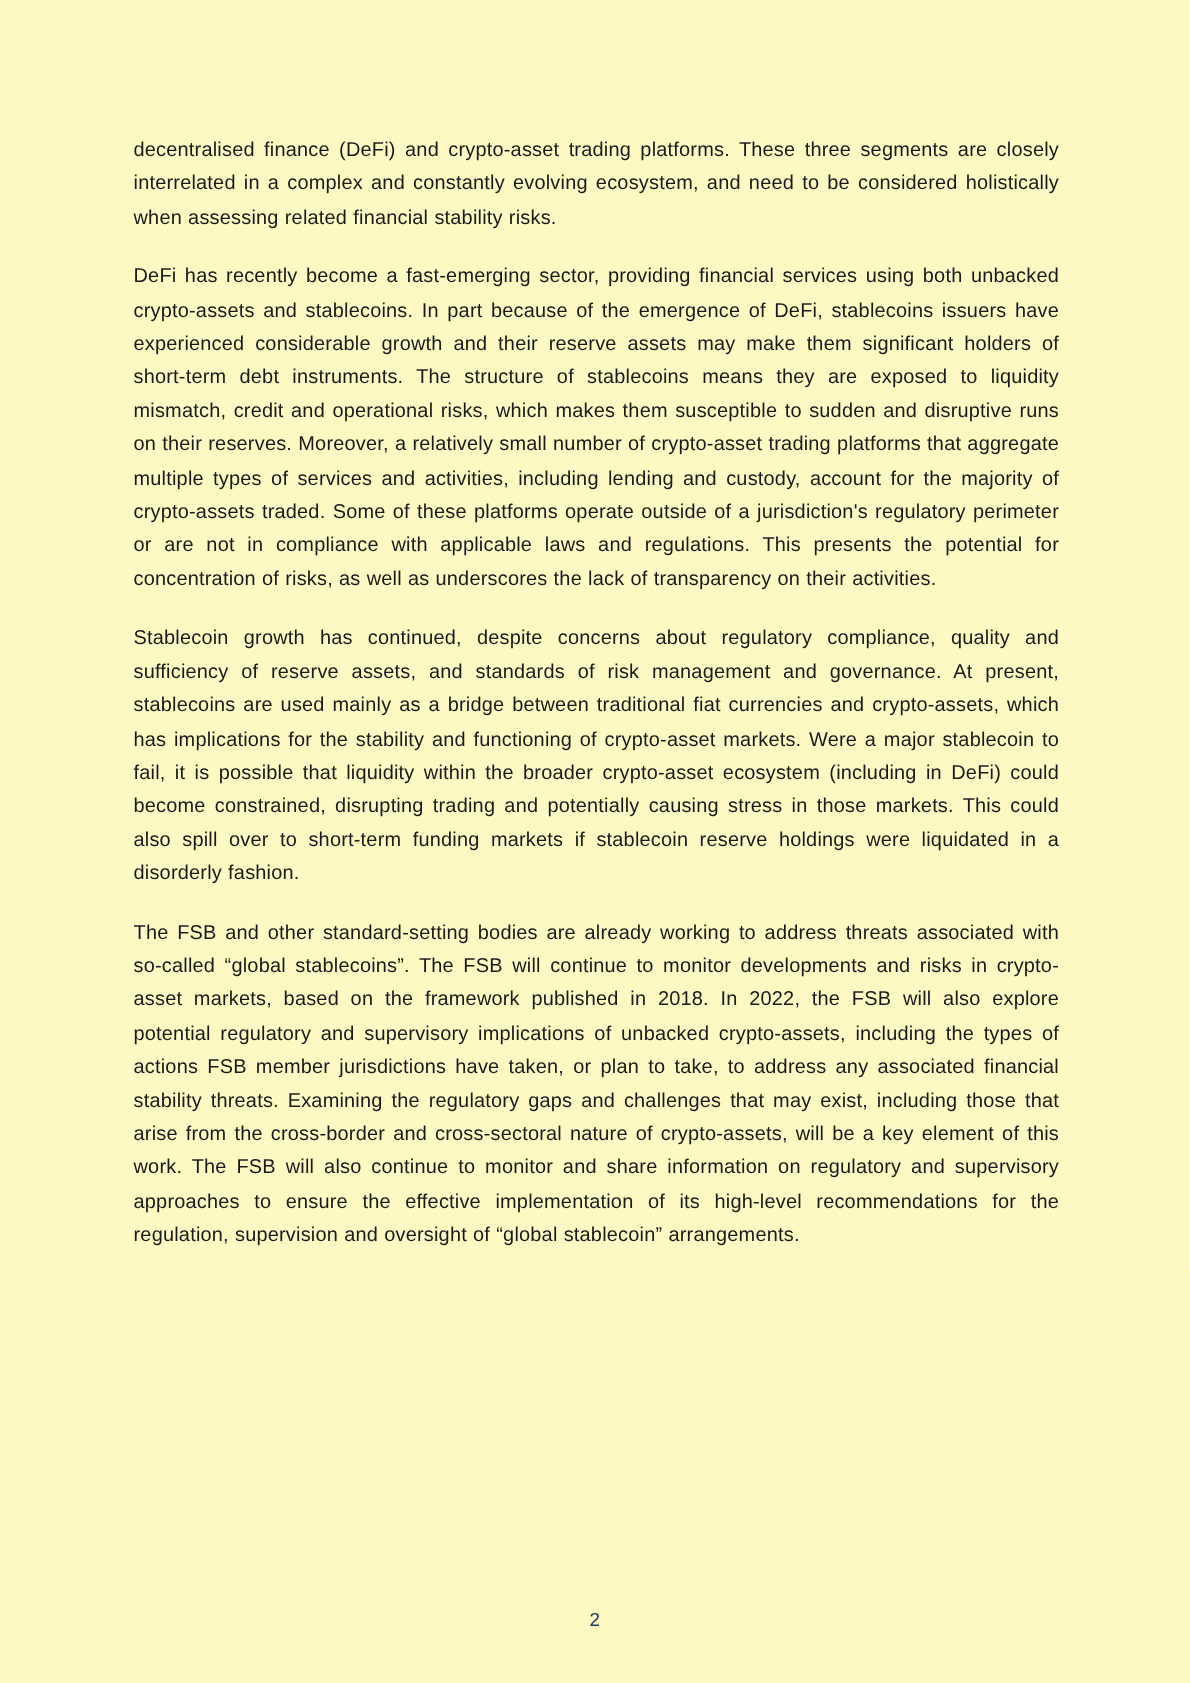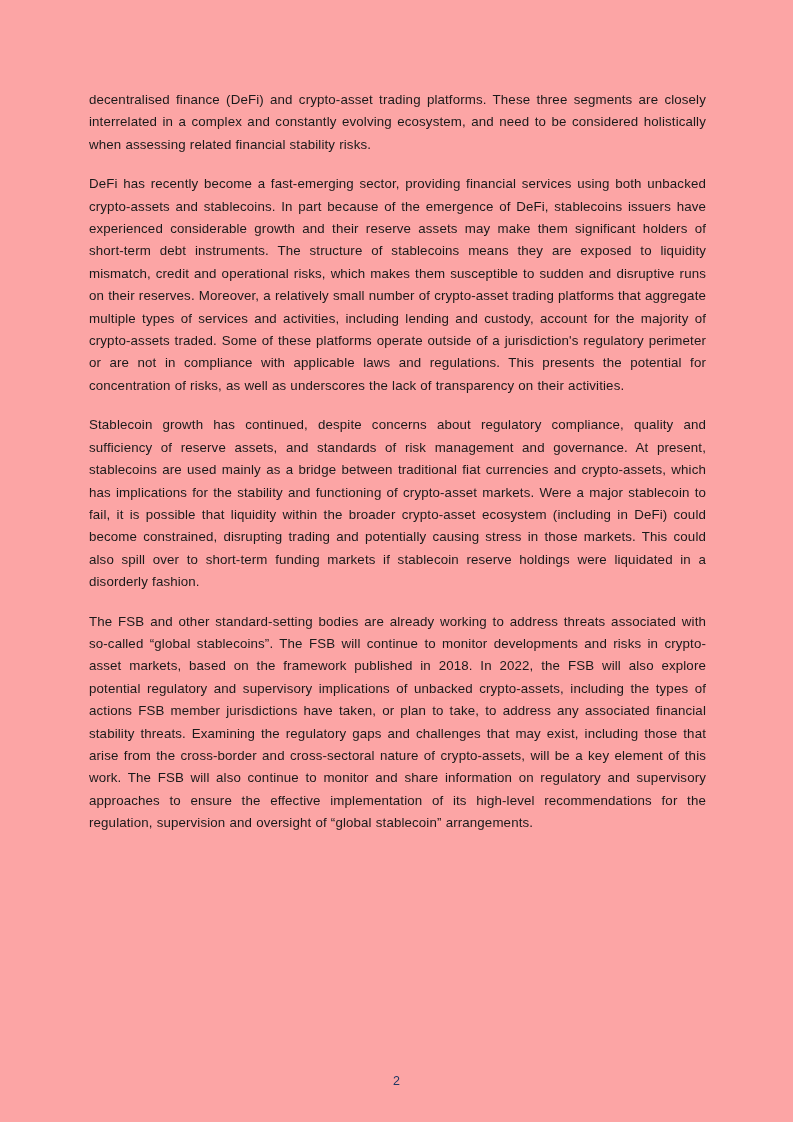--- a/index.html
+++ b/index.html
@@ -15,21 +15,21 @@
     font-family: "Liberation Sans", sans-serif;
     -webkit-font-smoothing: antialiased;
   }
 
   .page {
     position: absolute;
     left: 0;
     top: 0;
     width: 793px;
     height: 1122px;
-    background: #fca5a5;
+    background: #fef9c3;
     overflow: hidden;
   }
 
   .content {
     position: absolute;
     left: 89px;
     top: 89px;
     width: 617px;
   }
 

